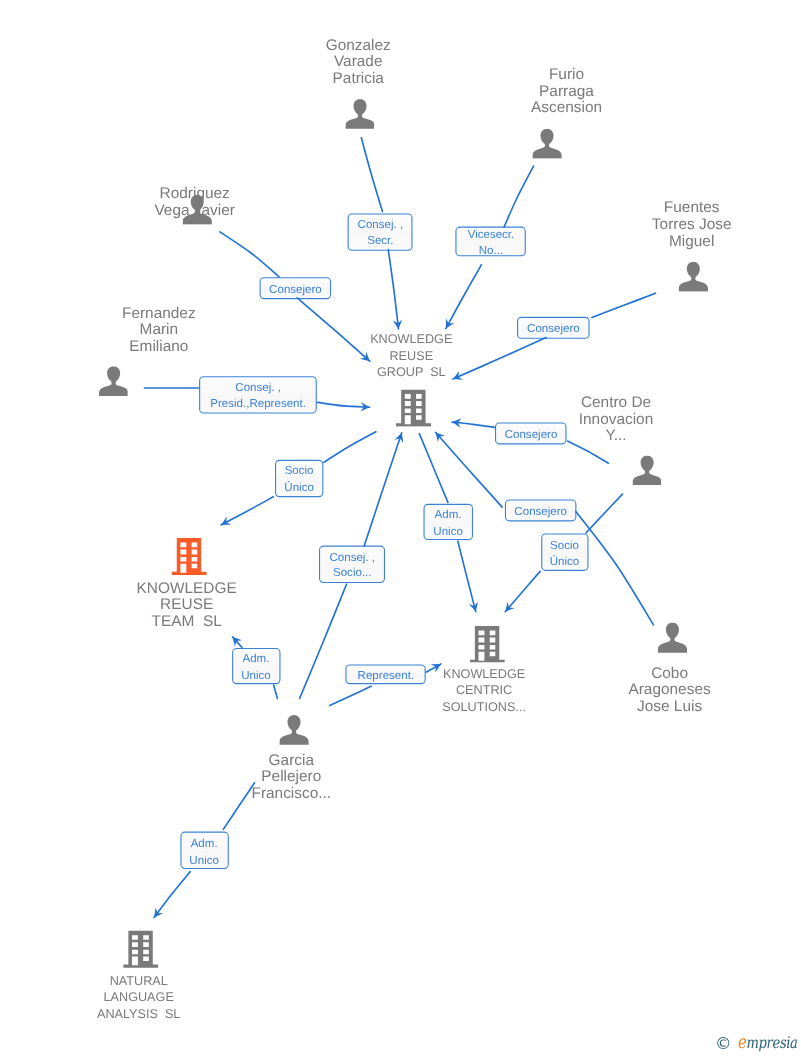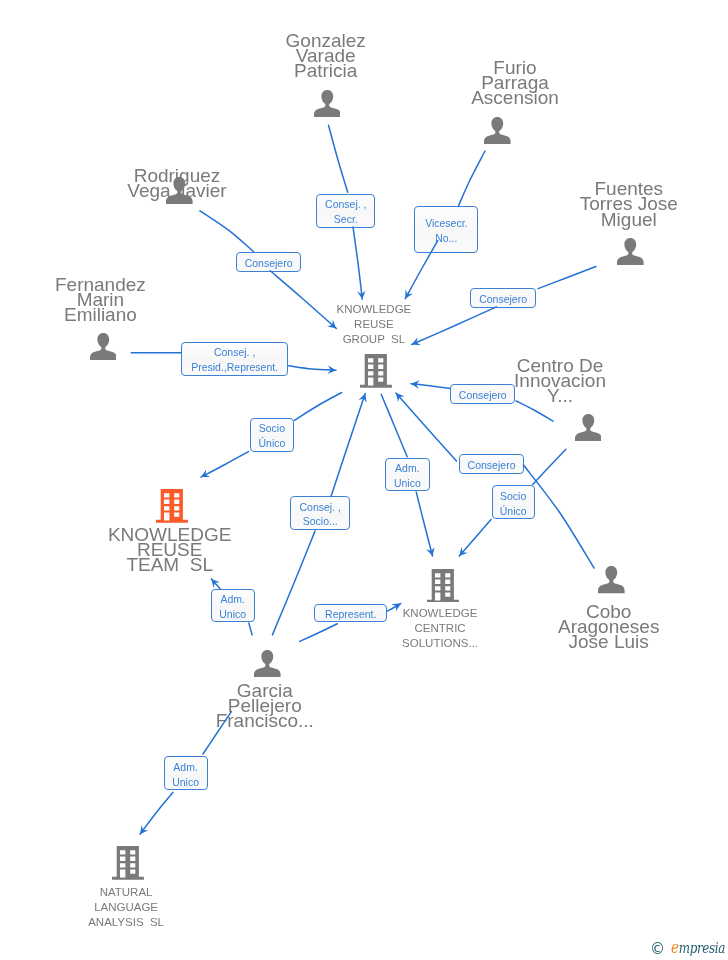--- a/index.html
+++ b/index.html
@@ -6,21 +6,21 @@
   html,body{margin:0;padding:0;background:#ffffff;}
   body{width:728px;height:960px;overflow:hidden;
        font-family:"Liberation Sans",sans-serif;
        -webkit-font-smoothing:antialiased;}
   #canvas{position:relative;width:728px;height:960px;background:#fff;overflow:hidden;}
   .cap,.lbl{-webkit-font-smoothing:antialiased;}
   svg.edges{position:absolute;left:0;top:0;width:728px;height:960px;overflow:visible;z-index:3;pointer-events:none;}
   #labels{position:absolute;left:0;top:0;z-index:2;}
   #nodes{position:absolute;left:0;top:0;z-index:1;}
   .node-icon{position:absolute;}
-  .cap{position:absolute;color:var(--capColor,#7a7a7a);font-size:19px;line-height:15.1px;
+  .cap{position:absolute;color:var(--capColor,#7a7a7a);font-size:14px;line-height:15.1px;
        text-align:center;white-space:pre;}
   .cap.co{font-size:11.5px;}
   .lbl{position:absolute;border:1.4px solid var(--lblBorder,#3b82d6);border-radius:4px;
        background:linear-gradient(180deg,#fdfdfd 0%,#f7f7f7 55%,#fbfbfb 100%);
        color:var(--lblText,#3b82d6);font-size:10.5px;line-height:14.9px;text-align:center;
        box-sizing:border-box;display:flex;align-items:center;justify-content:center;padding-top:2.4px;
        white-space:pre;}
   .wm{position:absolute;left:649px;top:939px;width:79px;height:20px;}
   .wm .circ{position:absolute;left:1px;top:3px;width:15px;height:15px;}
   .wm .circ span{position:absolute;left:0;top:0;width:100%;text-align:center;
@@ -126,21 +126,21 @@
 Vega Javier</div>
       <div class="node-icon" style="left: 617.4px; top: 237.5px;"><svg width="26.6" height="27.3" viewBox="0 0 26 26.7">
           <path fill="#7a7a7a" d="M13.0 0 C 9.65 0 7.2 2.55 7.2 6.25 C 7.2 9.45 8.85 12.15 10.45 13.15 C 10.9 13.45 11.15 13.9 11.15 14.4 L 11.15 15.25 C 11.15 16.0 10.65 16.6 9.95 16.8 L 4.0 18.7 C 1.6 19.45 0 21.45 0 23.55 L 0 26.7 L 26 26.7 L 26 23.55 C 26 21.45 24.4 19.45 22.0 18.7 L 16.05 16.8 C 15.35 16.6 14.85 16.0 14.85 15.25 L 14.85 14.4 C 14.85 13.9 15.1 13.45 15.55 13.15 C 17.15 12.15 18.8 9.45 18.8 6.25 C 18.8 2.55 16.35 0 13.0 0 Z"></path>
         </svg></div>
       <div class="cap" style="left: 528.8px; width: 200px; top: 181.4px; text-align: center;">Fuentes
 Torres Jose
 Miguel</div>
       <div class="node-icon" style="left: 89.7px; top: 333px;"><svg width="26.6" height="27.3" viewBox="0 0 26 26.7">
           <path fill="#7a7a7a" d="M13.0 0 C 9.65 0 7.2 2.55 7.2 6.25 C 7.2 9.45 8.85 12.15 10.45 13.15 C 10.9 13.45 11.15 13.9 11.15 14.4 L 11.15 15.25 C 11.15 16.0 10.65 16.6 9.95 16.8 L 4.0 18.7 C 1.6 19.45 0 21.45 0 23.55 L 0 26.7 L 26 26.7 L 26 23.55 C 26 21.45 24.4 19.45 22.0 18.7 L 16.05 16.8 C 15.35 16.6 14.85 16.0 14.85 15.25 L 14.85 14.4 C 14.85 13.9 15.1 13.45 15.55 13.15 C 17.15 12.15 18.8 9.45 18.8 6.25 C 18.8 2.55 16.35 0 13.0 0 Z"></path>
         </svg></div>
-      <div class="cap" style="left: 0.4px; width: 200px; top: 276.6px;">Fernandez
+      <div class="cap" style="left: 0.4px; width: 200px; top: 276.6px; padding-left: 44px;">Fernandez
 Marin
 Emiliano</div>
       <div class="node-icon" style="left: 360.45px; top: 353.8px;"><svg width="31.90" height="33.80" viewBox="0 0 31.9 33.8">
           <path fill="#7a7a7a" fill-rule="evenodd" d="M4.7 0 L4.7 30.8 L0 30.8 L0 33.8 L31.9 33.8 L31.9 30.8 L26.9 30.8 L26.9 0 Z M8.0 4.2 L13.4 4.2 L13.4 8.4 L8.0 8.4 Z M18.2 4.2 L23.3 4.2 L23.3 8.4 L18.2 8.4 Z M8.0 10.6 L13.4 10.6 L13.4 15.0 L8.0 15.0 Z M18.2 10.6 L23.3 10.6 L23.3 15.0 L18.2 15.0 Z M8.0 17.3 L13.4 17.3 L13.4 21.5 L8.0 21.5 Z M18.2 17.3 L23.3 17.3 L23.3 21.5 L18.2 21.5 Z M8.0 23.5 L13.4 23.5 L13.4 31.6 L8.0 31.6 Z M18.2 23.5 L23.3 23.5 L23.3 27.7 L18.2 27.7 Z"></path>
         </svg></div>
       <div class="cap co" style="left: 273.9px; width: 200px; top: 301.8px;">KNOWLEDGE
 REUSE
 GROUP  SL</div>
       <div class="node-icon" style="left: 574.7px; top: 414.2px;"><svg width="26.6" height="27.3" viewBox="0 0 26 26.7">
           <path fill="#7a7a7a" d="M13.0 0 C 9.65 0 7.2 2.55 7.2 6.25 C 7.2 9.45 8.85 12.15 10.45 13.15 C 10.9 13.45 11.15 13.9 11.15 14.4 L 11.15 15.25 C 11.15 16.0 10.65 16.6 9.95 16.8 L 4.0 18.7 C 1.6 19.45 0 21.45 0 23.55 L 0 26.7 L 26 26.7 L 26 23.55 C 26 21.45 24.4 19.45 22.0 18.7 L 16.05 16.8 C 15.35 16.6 14.85 16.0 14.85 15.25 L 14.85 14.4 C 14.85 13.9 15.1 13.45 15.55 13.15 C 17.15 12.15 18.8 9.45 18.8 6.25 C 18.8 2.55 16.35 0 13.0 0 Z"></path>
@@ -175,21 +175,21 @@
       <div class="node-icon" style="left: 112.35px; top: 846px;"><svg width="31.90" height="33.80" viewBox="0 0 31.9 33.8">
           <path fill="#7a7a7a" fill-rule="evenodd" d="M4.7 0 L4.7 30.8 L0 30.8 L0 33.8 L31.9 33.8 L31.9 30.8 L26.9 30.8 L26.9 0 Z M8.0 4.2 L13.4 4.2 L13.4 8.4 L8.0 8.4 Z M18.2 4.2 L23.3 4.2 L23.3 8.4 L18.2 8.4 Z M8.0 10.6 L13.4 10.6 L13.4 15.0 L8.0 15.0 Z M18.2 10.6 L23.3 10.6 L23.3 15.0 L18.2 15.0 Z M8.0 17.3 L13.4 17.3 L13.4 21.5 L8.0 21.5 Z M18.2 17.3 L23.3 17.3 L23.3 21.5 L18.2 21.5 Z M8.0 23.5 L13.4 23.5 L13.4 31.6 L8.0 31.6 Z M18.2 23.5 L23.3 23.5 L23.3 27.7 L18.2 27.7 Z"></path>
         </svg></div>
       <div class="cap co" style="left: 26.1px; width: 200px; top: 884.7px;">NATURAL
 LANGUAGE
 ANALYSIS  SL</div>
     </div>
   <div id="labels">
       <div class="lbl" style="left: 316.1px; top: 193.5px; width: 59.4px; height: 34.1px;">Consej. ,
 Secr.</div>
-      <div class="lbl" style="left: 414.3px; top: 206.4px; width: 64.1px; height: 47px;">Vicesecr.
+      <div class="lbl" style="left: 414.3px; top: 206.4px; width: 64.1px; height: 27px;">Vicesecr.
 No...</div>
       <div class="lbl" style="left: 236.3px; top: 252px; width: 64.6px; height: 19.8px;">Consejero</div>
       <div class="lbl" style="left: 470.3px; top: 288.3px; width: 65.6px; height: 19.8px;">Consejero</div>
       <div class="lbl" style="left: 181px; top: 341.7px; width: 107.3px; height: 34.7px;">Consej. ,
 Presid.,Represent.</div>
       <div class="lbl" style="left: 450.2px; top: 383.9px; width: 65.1px; height: 20.1px;">Consejero</div>
       <div class="lbl" style="left: 250.1px; top: 417.8px; width: 43.6px; height: 33.8px;">Socio
 Único</div>
       <div class="lbl" style="left: 385px; top: 457.6px; width: 44.7px; height: 33.5px;">Adm.
 Unico</div>

